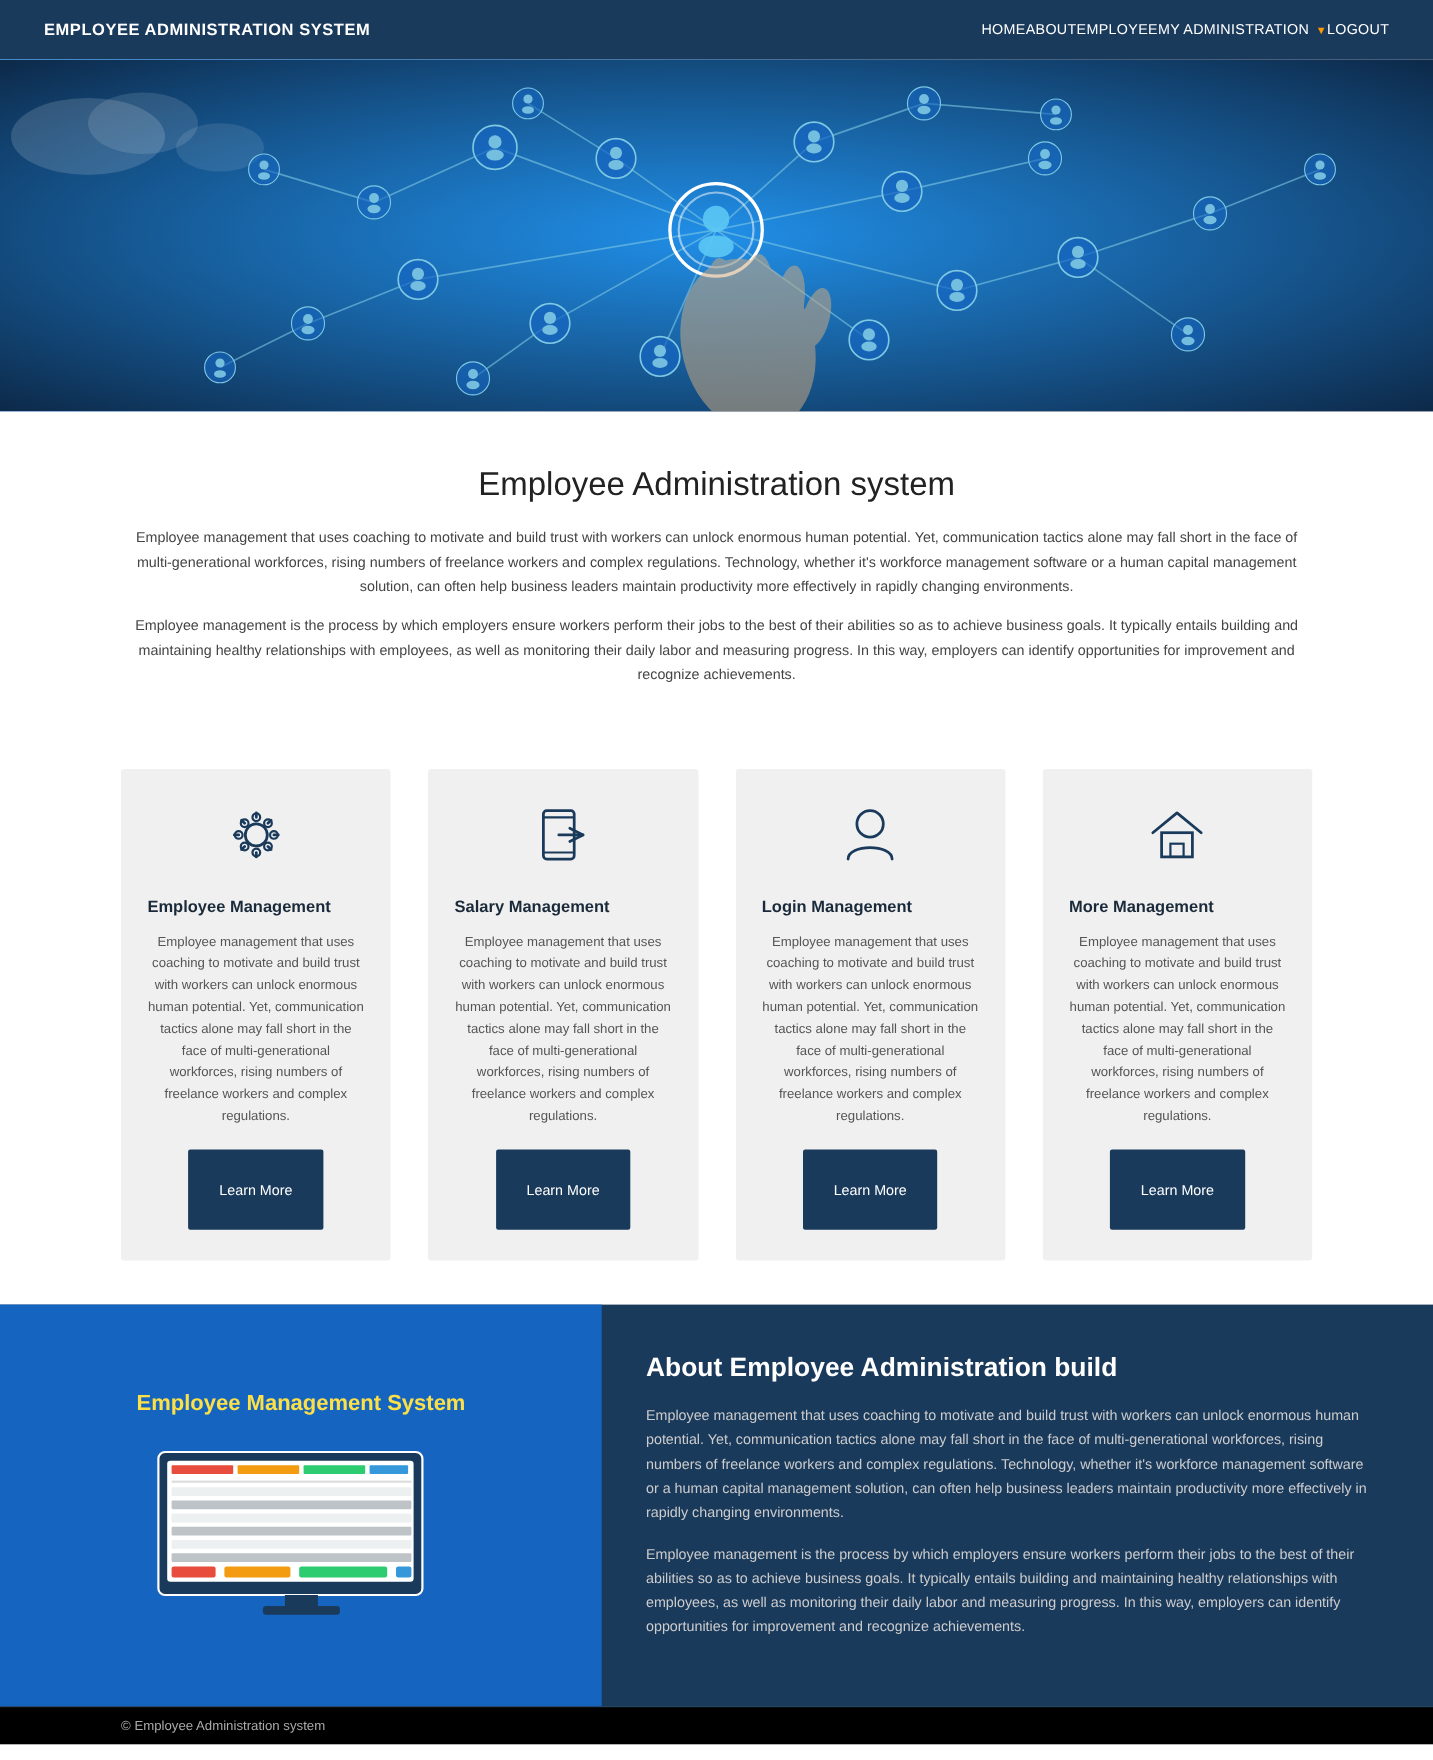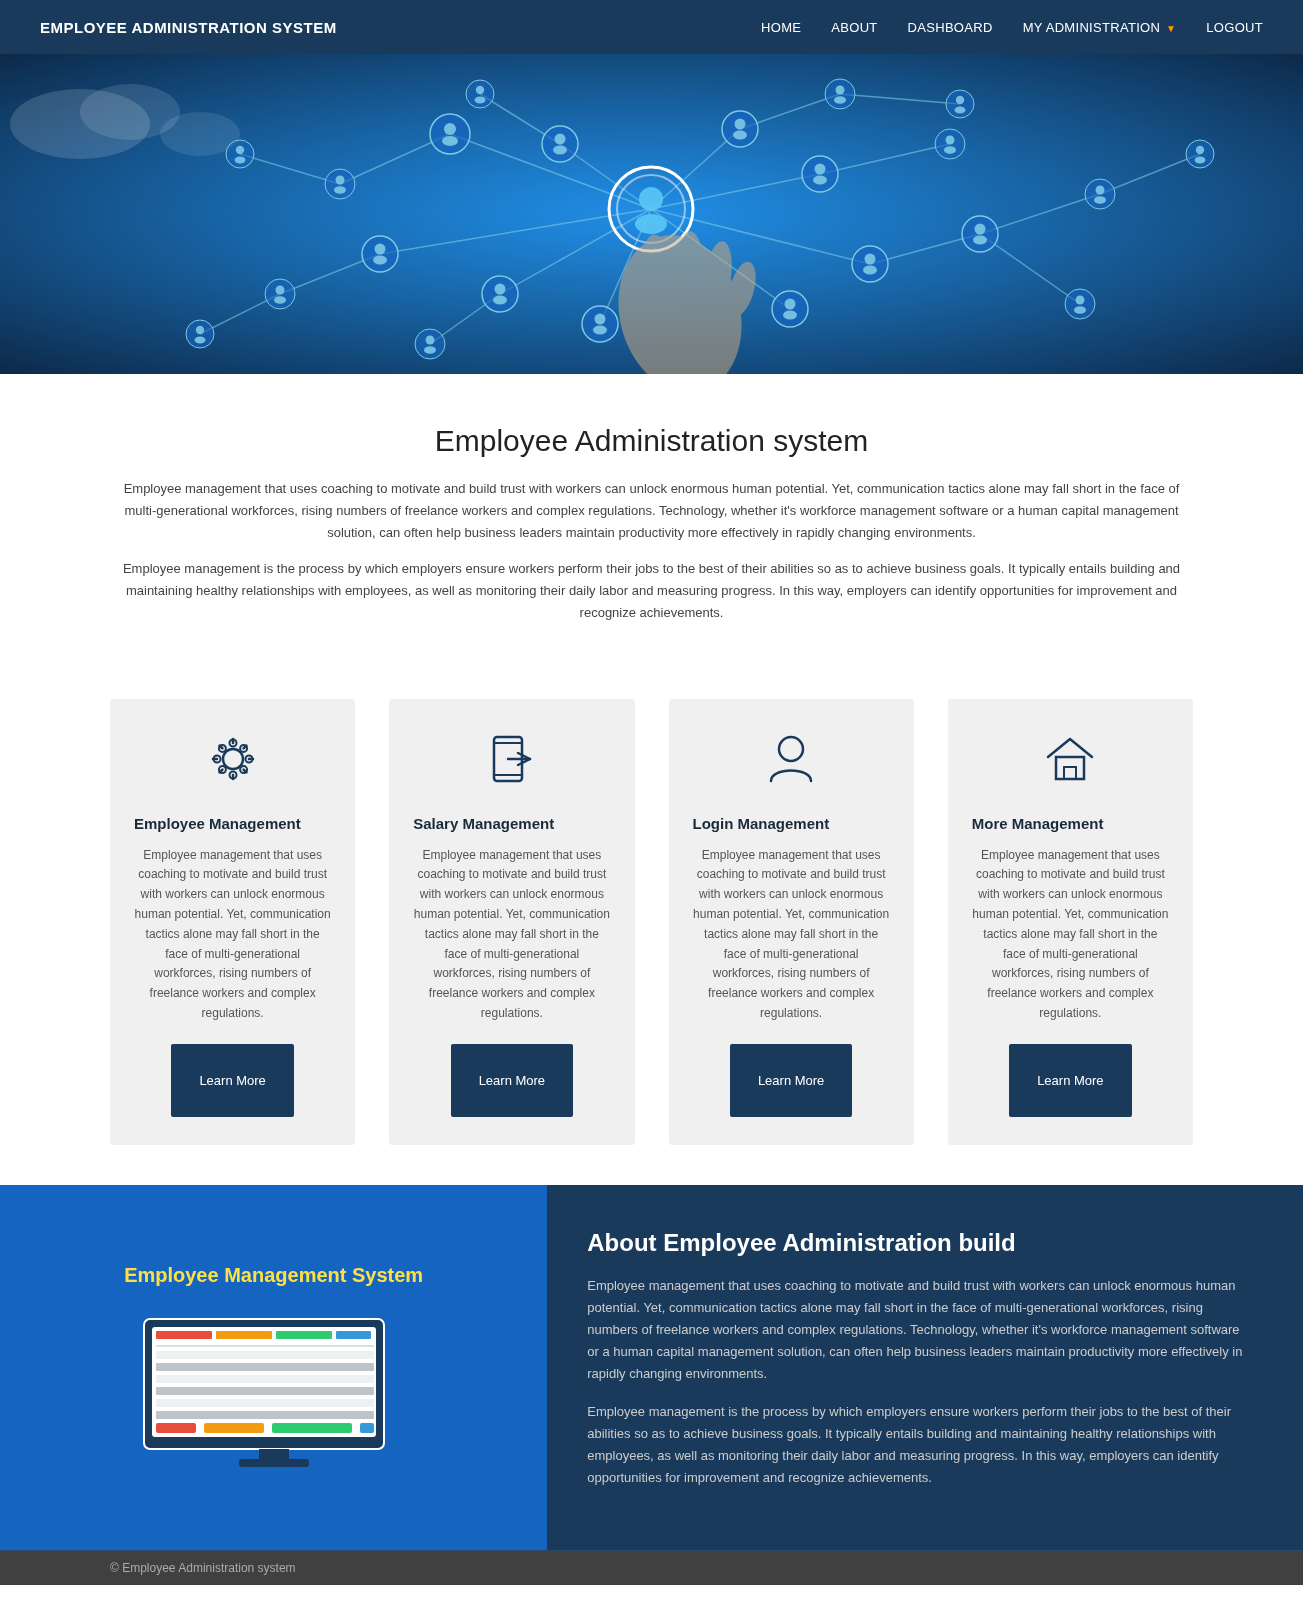--- a/index.html
+++ b/index.html
@@ -16,21 +16,20 @@
     }
     .navbar-brand {
       color: #fff;
       font-weight: bold;
       font-size: 15px;
       letter-spacing: 0.5px;
       text-transform: uppercase;
     }
     .navbar-nav {
       display: flex;
-      gap: 30px;
       list-style: none;
       align-items: flex-start;
     }
     .navbar-nav a {
       color: #fff;
       text-decoration: none;
       font-size: 13px;
       font-weight: 500;
       letter-spacing: 0.3px;
     }
@@ -174,21 +173,21 @@
     }
     .about-bottom-right p {
       color: #ccc;
       font-size: 13px;
       line-height: 1.7;
       margin-bottom: 16px;
     }
 
     
     .footer {
-      background: #404040;
+      background: #000000;
       padding: 10px 110px;
       border-top: 1px solid #2a4a6c;
     }
     .footer p {
       color: #aaa;
       font-size: 12px;
     }
   </style>
 </head>
 <body>
@@ -196,21 +195,21 @@
 <nav class="navbar">
   <span class="navbar-brand">EMPLOYEE ADMINISTRATION SYSTEM</span>
   <ul class="navbar-nav">
     <li>
       <a href="#">HOME</a>
     </li>
     <li>
       <a href="#">ABOUT</a>
     </li>
     <li>
-      <a href="#">DASHBOARD</a>
+      <a href="#">EMPLOYEE</a>
     </li>
     <li>
       <a href="#">
         <span>MY ADMINISTRATION</span>
         <span class="dropdown-arrow">▼</span>
       </a>
     </li>
     <li>
       <a href="#">LOGOUT</a>
     </li>

